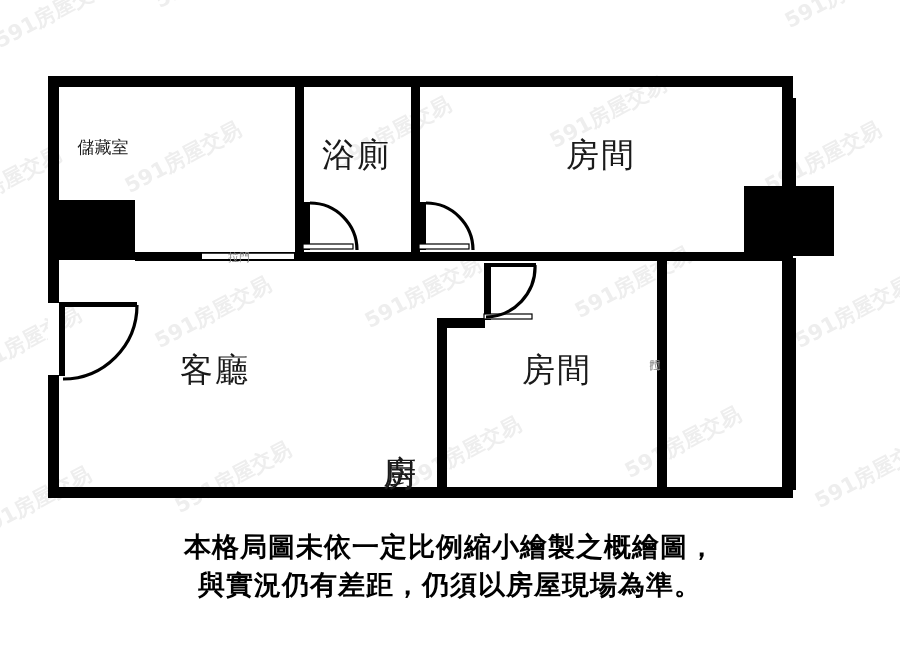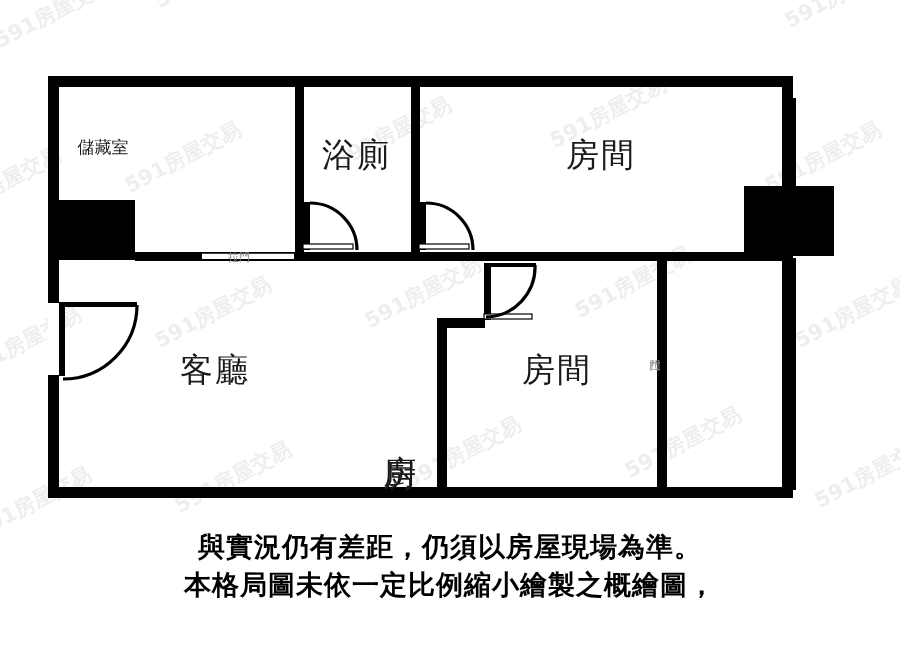--- a/index.html
+++ b/index.html
@@ -224,17 +224,17 @@
   <div class="room-label rl-big rl-vert" style="left:382px; top:380px; height:100px;">廚房</div>
 
   <div class="room-label rl-big" style="left:497px; top:353px; width:120px;">房間</div>
 
 
   <div class="door-tag" style="left:228px; top:250px;">拉門</div>
 
   <div class="door-tag door-tag-vert" style="left:646px; top:351px;">拉門</div>
 
   <div id="caption">
+    <span class="cl">本格局圖未依一定比例縮小繪製之概繪圖，</span>
     <span class="cl">與實況仍有差距，仍須以房屋現場為準。</span>
-    <span class="cl">本格局圖未依一定比例縮小繪製之概繪圖，</span>
   </div>
 
 </div>
 
 </body></html>

